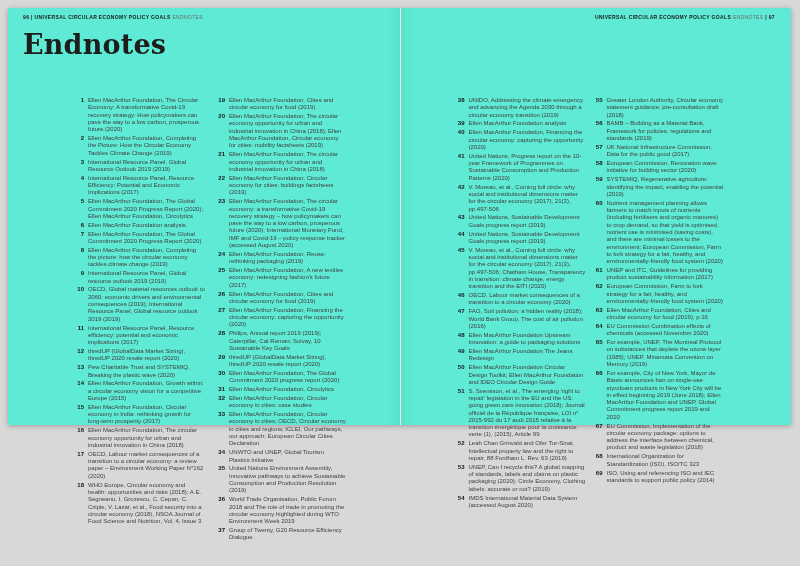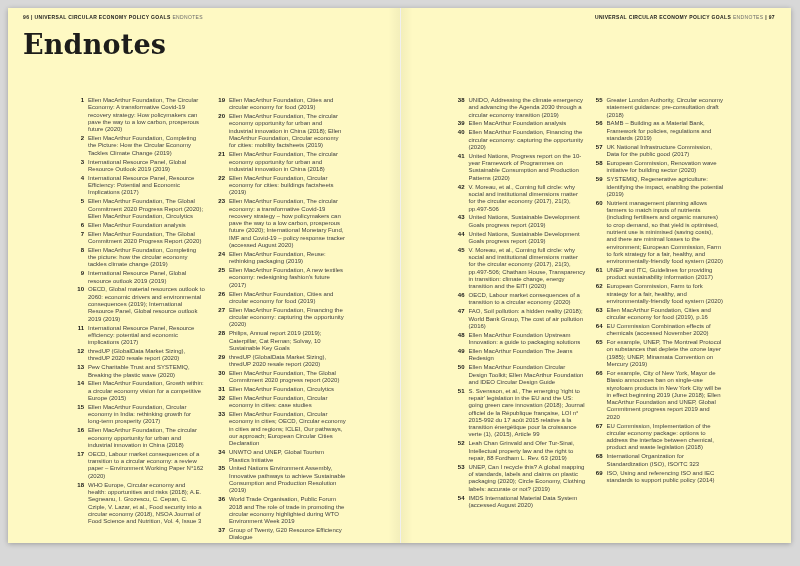--- a/index.html
+++ b/index.html
@@ -6,22 +6,22 @@
   html, body { width: 800px; height: 566px; }
   body {
     background: #d8d8d8;
     font-family: "Liberation Sans", sans-serif;
     position: relative;
     overflow: hidden;
   }
   .spread {
     position: absolute;
     left: 8px; top: 8px;
-    width: 783px; height: 535px;
-    background: #fef9c3;
+    width: 783px; height: 417px;
+    background: #5eead4;
     box-shadow: 0 1px 5px rgba(0,0,0,0.28);
     display: flex;
   }
   .page { position: relative; width: 50%; height: 100%; }
   .page-left::after {
     content: ""; position: absolute; right: 0; top: 0; bottom: 0; width: 12px;
     background: linear-gradient(to right, rgba(0,0,0,0), rgba(0,0,0,0.045));
     pointer-events: none;
   }
   .page-right { border-left: 1px solid #f0f0f0; }

